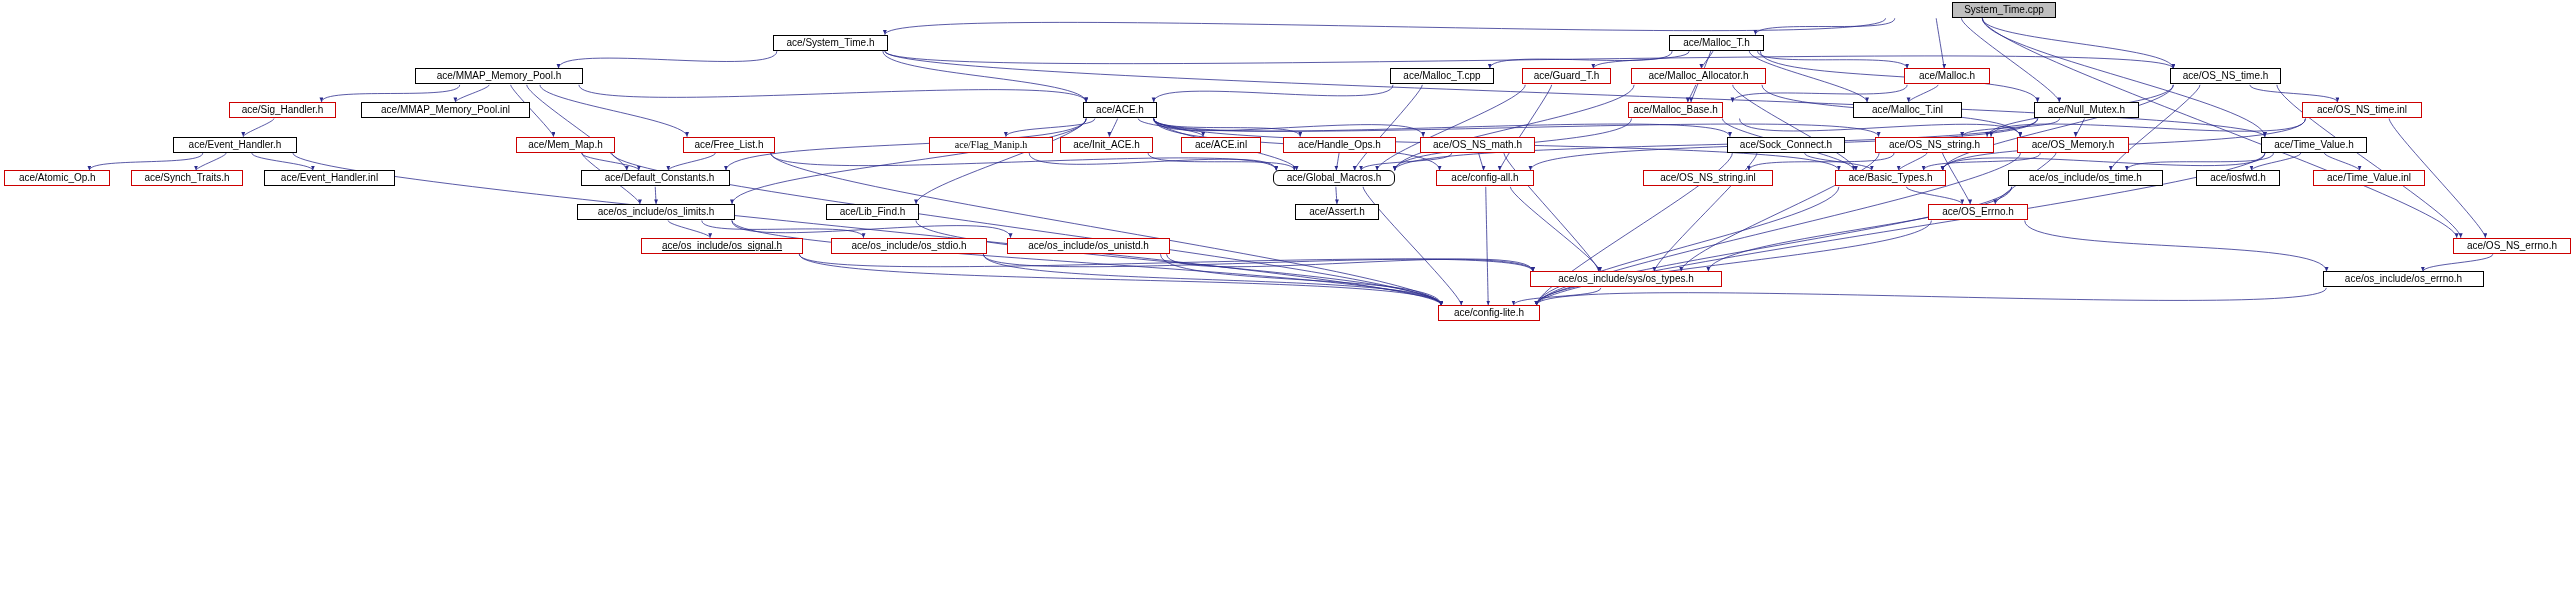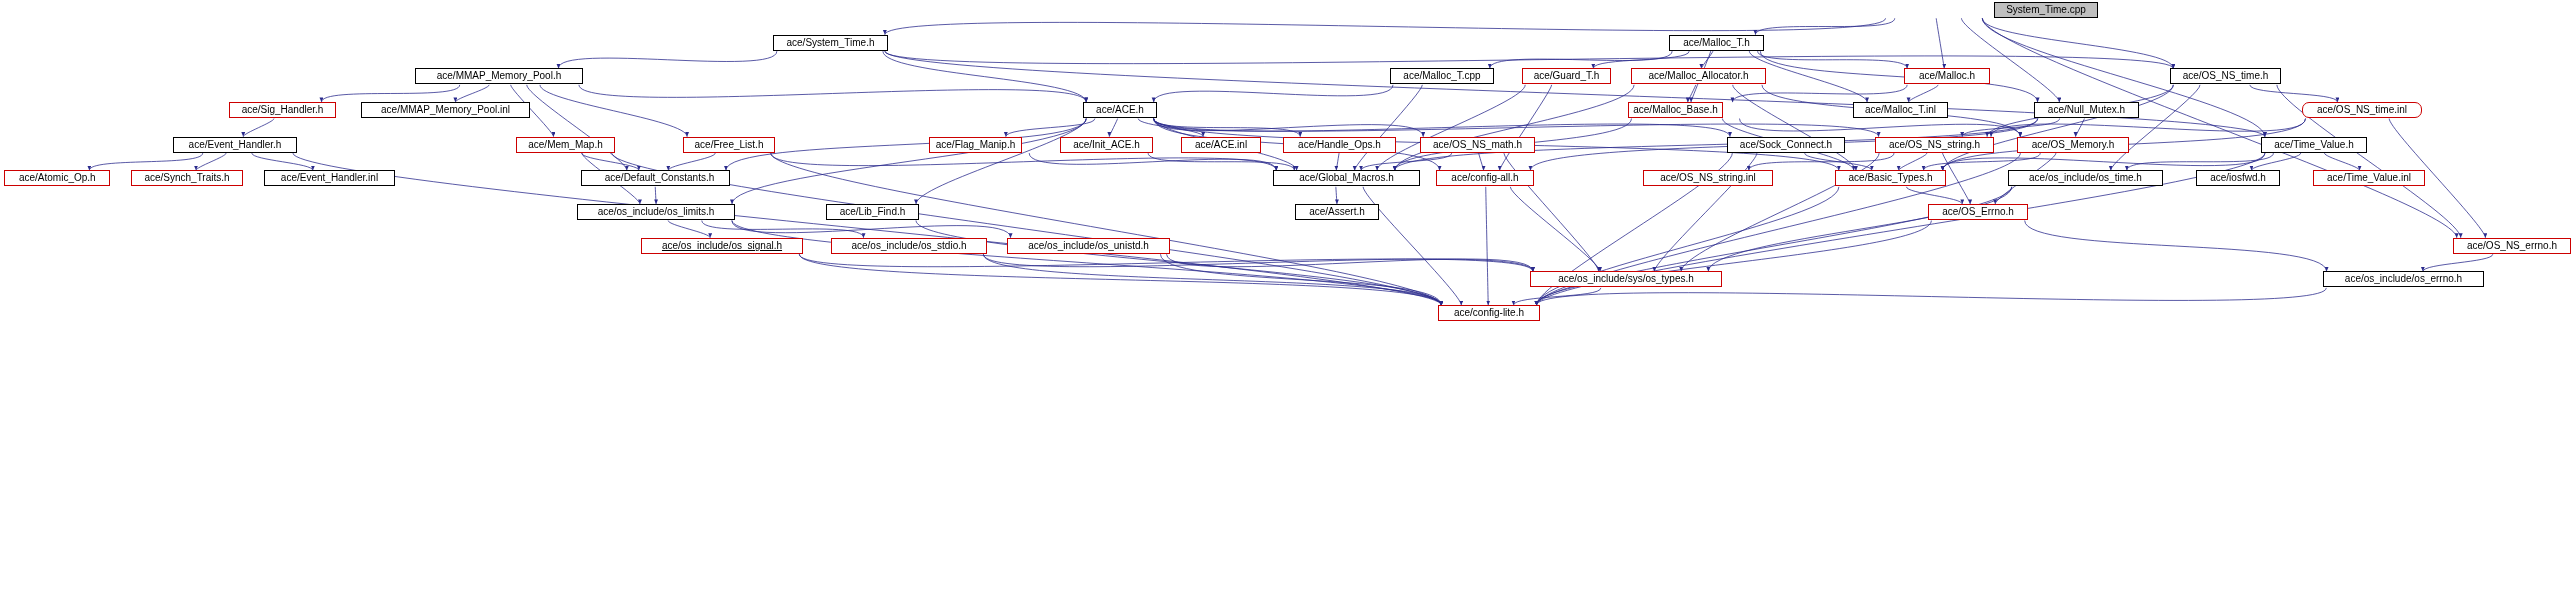--- a/index.html
+++ b/index.html
@@ -139,53 +139,53 @@
         <path d="M1138,294 C1138,334 1774,274 1774,314" fill="none" stroke="#2a2a8c" stroke-width="0.9" marker-end="url(#arrow)"></path>
         <path d="M1138,294 C1138,334 1668,313 1668,353" fill="none" stroke="#2a2a8c" stroke-width="0.9" marker-end="url(#arrow)"></path>
         <path d="M1350,294 C1350,334 1774,274 1774,314" fill="none" stroke="#2a2a8c" stroke-width="0.9" marker-end="url(#arrow)"></path>
         <path d="M1342.93,294 C1342.93,333.0084 1668,313.9916 1668,353" fill="none" stroke="#2a2a8c" stroke-width="0.9" marker-end="url(#arrow)"></path>
         <path d="M2884.73,294 C2884.73,303.7152 2803.77,304.2848 2803.77,314" fill="none" stroke="#2a2a8c" stroke-width="0.9" marker-end="url(#arrow)"></path>
         <path d="M1852.56,333 C1852.56,345.13439999999997 1751.44,340.86560000000003 1751.44,353" fill="none" stroke="#2a2a8c" stroke-width="0.9" marker-end="url(#arrow)"></path>
         <path d="M2692,333 C2692,373 1778,313 1778,353" fill="none" stroke="#2a2a8c" stroke-width="0.9" marker-end="url(#arrow)"></path>
       </g>
   </svg>
   <div id="node-layer">
-      <div class="node root" style="left: 1994px; top: 1.7px; width: 104px;">System_Time.cpp</div>
+      <div class="node root" style="left: 1952px; top: 1.7px; width: 104px;">System_Time.cpp</div>
       <div class="node black" style="left: 773px; top: 35px; width: 115px;">ace/System_Time.h</div>
       <div class="node black" style="left: 1669px; top: 35px; width: 95px;">ace/Malloc_T.h</div>
       <div class="node black" style="left: 415px; top: 68px; width: 168px;">ace/MMAP_Memory_Pool.h</div>
       <div class="node black" style="left: 1390px; top: 68px; width: 104px;">ace/Malloc_T.cpp</div>
       <div class="node " style="left: 1522px; top: 68px; width: 89px;">ace/Guard_T.h</div>
       <div class="node " style="left: 1631px; top: 68px; width: 135px;">ace/Malloc_Allocator.h</div>
       <div class="node " style="left: 1904px; top: 68px; width: 86px;">ace/Malloc.h</div>
       <div class="node black" style="left: 2170px; top: 68px; width: 111px; text-align: right;">ace/OS_NS_time.h</div>
       <div class="node " style="left: 229px; top: 102px; width: 107px;">ace/Sig_Handler.h</div>
       <div class="node black" style="left: 361px; top: 102px; width: 169px;">ace/MMAP_Memory_Pool.inl</div>
       <div class="node black" style="left: 1083px; top: 102px; width: 74px;">ace/ACE.h</div>
       <div class="node " style="left: 1628px; top: 102px; width: 95px;">ace/Malloc_Base.h</div>
-      <div class="node black" style="left: 1853px; top: 102px; width: 95px;">ace/Malloc_T.inl</div>
+      <div class="node black" style="left: 1853px; top: 102px; width: 109px;">ace/Malloc_T.inl</div>
       <div class="node black" style="left: 2034px; top: 102px; width: 105px;">ace/Null_Mutex.h</div>
-      <div class="node " style="left: 2302px; top: 102px; width: 120px; border-radius: 7px;">ace/OS_NS_time.inl</div>
+      <div class="node " style="left: 2302px; top: 102px; width: 120px;">ace/OS_NS_time.inl</div>
       <div class="node black" style="left: 173px; top: 137px; width: 124px;">ace/Event_Handler.h</div>
       <div class="node " style="left: 516px; top: 137px; width: 99px;">ace/Mem_Map.h</div>
       <div class="node " style="left: 683px; top: 137px; width: 92px;">ace/Free_List.h</div>
-      <div class="node " style="left: 929px; top: 137px; width: 93px;">ace/Flag_Manip.h</div>
+      <div class="node " style="left: 929px; top: 137px; width: 124px; font-family: Liberation Serif, serif;">ace/Flag_Manip.h</div>
       <div class="node " style="left: 1060px; top: 137px; width: 93px;">ace/Init_ACE.h</div>
       <div class="node " style="left: 1181px; top: 137px; width: 80px;">ace/ACE.inl</div>
       <div class="node " style="left: 1283px; top: 137px; width: 113px; text-align: center;">ace/Handle_Ops.h</div>
       <div class="node " style="left: 1420px; top: 137px; width: 115px;">ace/OS_NS_math.h</div>
       <div class="node black" style="left: 1727px; top: 137px; width: 118px;">ace/Sock_Connect.h</div>
       <div class="node " style="left: 1875px; top: 137px; width: 119px;">ace/OS_NS_string.h</div>
       <div class="node " style="left: 2017px; top: 137px; width: 112px;">ace/OS_Memory.h</div>
       <div class="node black" style="left: 2261px; top: 137px; width: 106px;">ace/Time_Value.h</div>
       <div class="node " style="left: 4.3px; top: 170px; width: 106px;">ace/Atomic_Op.h</div>
       <div class="node " style="left: 131px; top: 170px; width: 112px;">ace/Synch_Traits.h</div>
       <div class="node black" style="left: 264px; top: 170px; width: 131px;">ace/Event_Handler.inl</div>
       <div class="node black" style="left: 581px; top: 170px; width: 149px; padding-left: 8px;">ace/Default_Constants.h</div>
-      <div class="node black" style="left: 1273px; top: 170px; width: 147px;">ace/Global_Macros.h</div>
+      <div class="node black" style="left: 1273px; top: 170px; width: 122px; border-radius: 6px;">ace/Global_Macros.h</div>
       <div class="node " style="left: 1436px; top: 170px; width: 98px;">ace/config-all.h</div>
       <div class="node " style="left: 1643px; top: 170px; width: 130px;">ace/OS_NS_string.inl</div>
       <div class="node " style="left: 1835px; top: 170px; width: 111px;">ace/Basic_Types.h</div>
       <div class="node black" style="left: 2008px; top: 170px; width: 155px;">ace/os_include/os_time.h</div>
       <div class="node black" style="left: 2196px; top: 170px; width: 84px;">ace/iosfwd.h</div>
       <div class="node " style="left: 2313px; top: 170px; width: 112px;">ace/Time_Value.inl</div>
       <div class="node black" style="left: 577px; top: 204px; width: 158px;">ace/os_include/os_limits.h</div>
       <div class="node black" style="left: 826px; top: 204px; width: 93px;">ace/Lib_Find.h</div>
       <div class="node black" style="left: 1295px; top: 204px; width: 84px;">ace/Assert.h</div>
       <div class="node " style="left: 1928px; top: 204px; width: 100px;">ace/OS_Errno.h</div>

